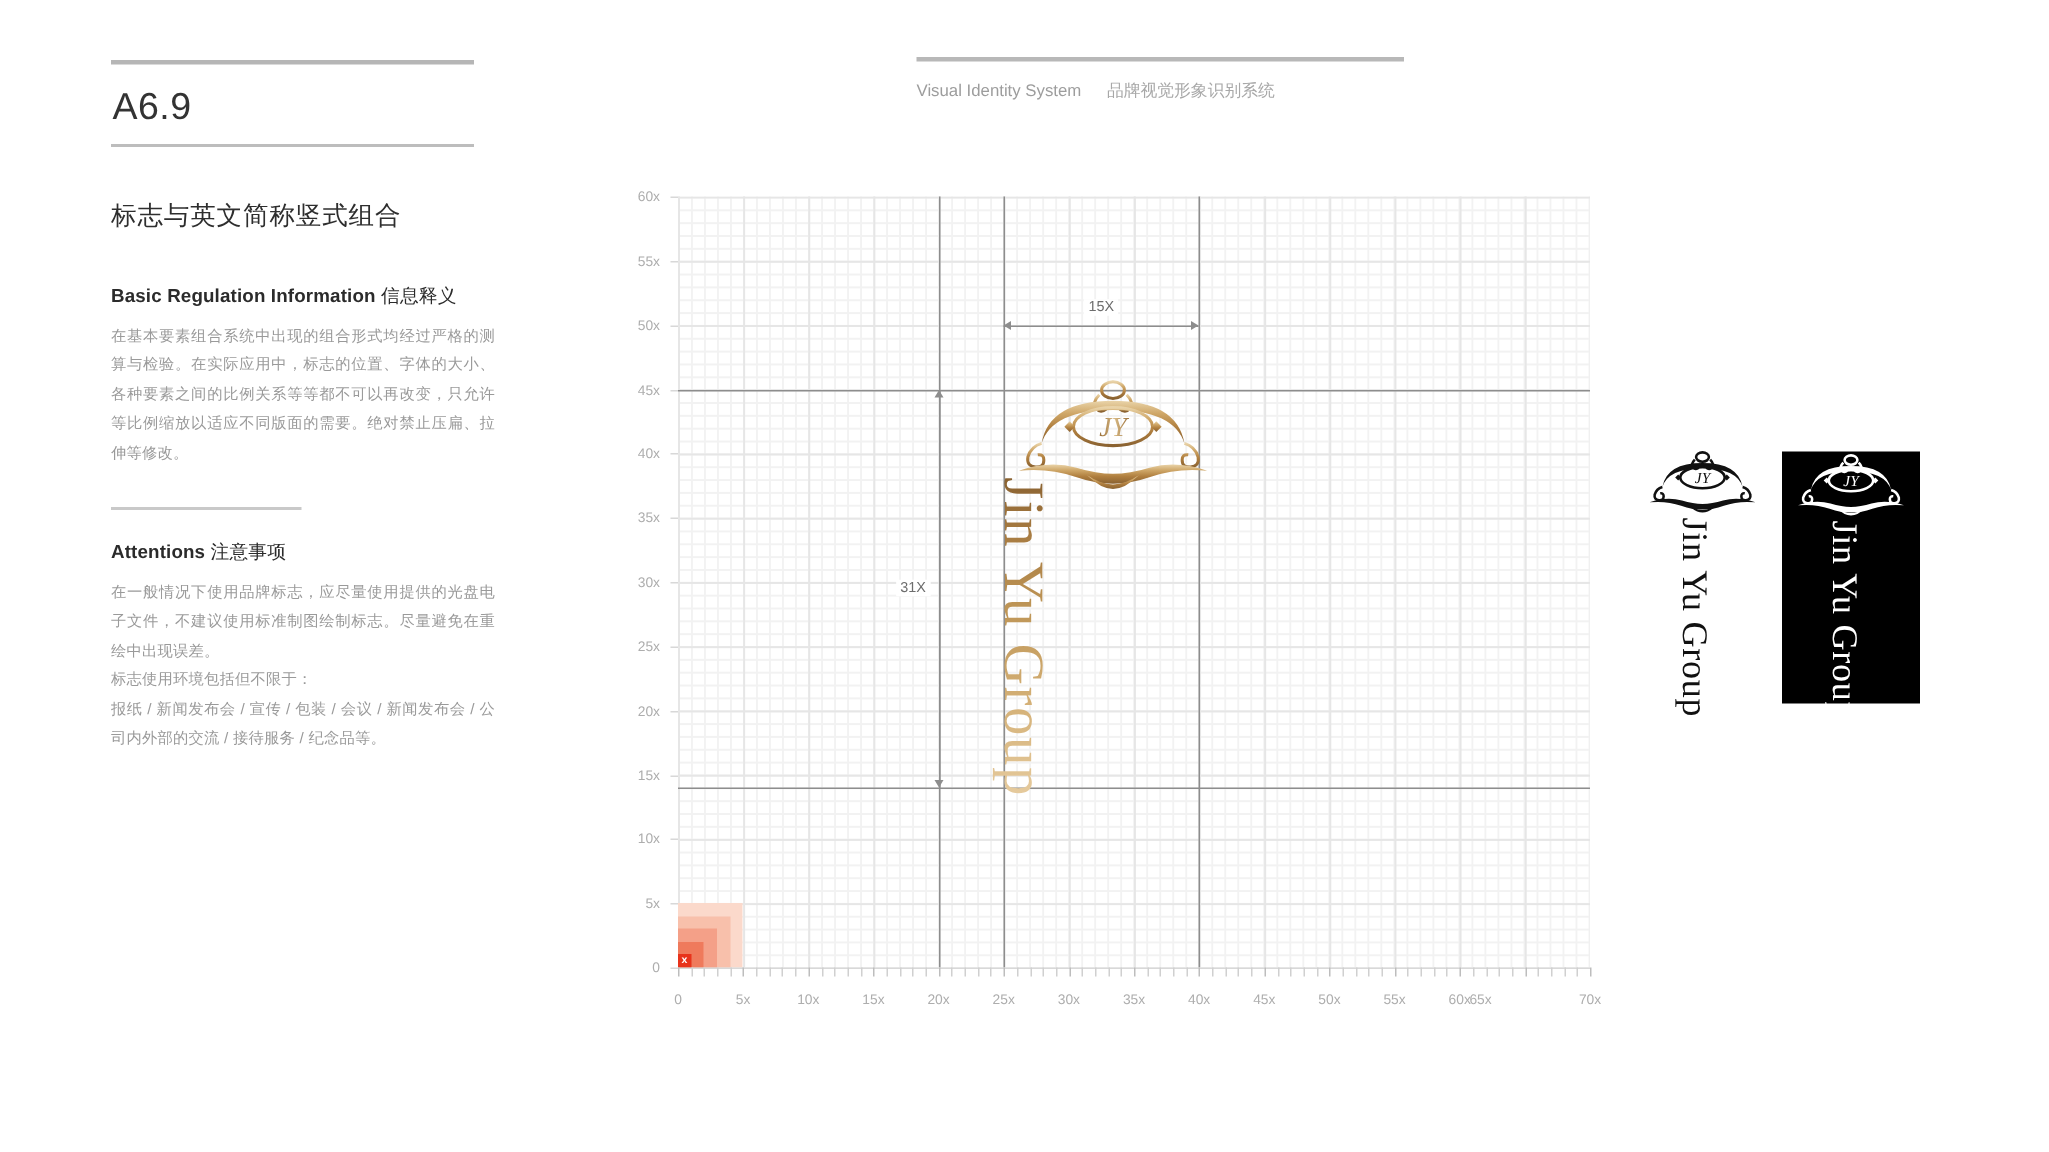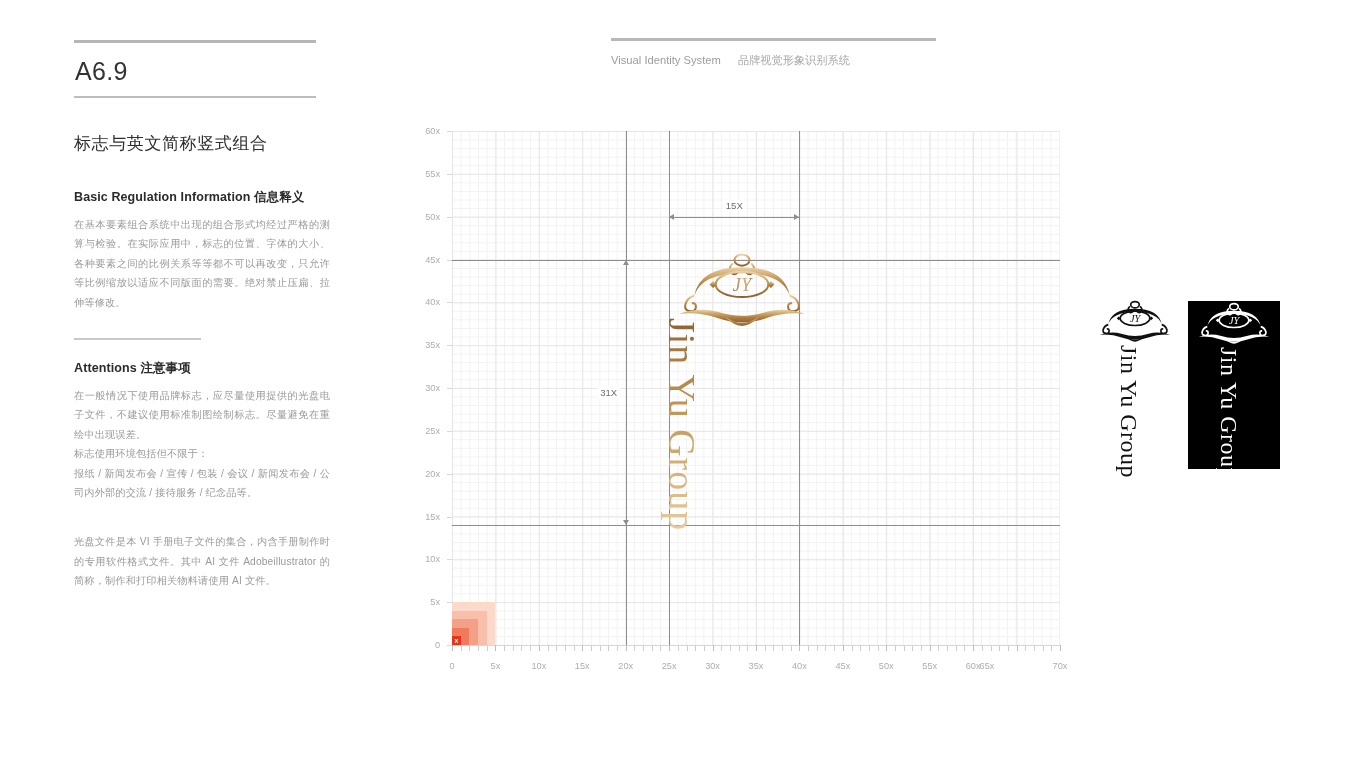--- a/index.html
+++ b/index.html
@@ -18,21 +18,21 @@
     margin:14px 0 10px 1px;font-weight:400;
   }
   .rule-under{height:2px;background:#bdbdbd;width:242px;}
   .section-title-cn{
     font-size:17px;color:#2e2e2e;margin-top:34px;letter-spacing:.6px;
     font-weight:400;
   }
 
   .blk{margin-top:34px;}
   .blk-head{font-size:12.5px;color:#2b2b2b;font-weight:700;letter-spacing:.1px;}
-  .blk-head .cn{font-weight:700;text-align:center;}
+  .blk-head .cn{font-weight:400;text-align:center;}
   .blk-body{
     font-size:10.2px;color:#9a9a9a;line-height:19.4px;margin-top:9px;
     letter-spacing:.15px;width:256px;text-align:justify;
   }
   .blk-body p{margin:0;}
   .divider-short{height:2px;background:#c9c9c9;width:127px;margin-top:26px;}
 
   
   .hdr{position:absolute;top:38px;}
   .hdr .bar{height:2.5px;background:#b8b8b8;}
@@ -147,23 +147,20 @@
     <div class="blk" style="margin-top:20px">
       <div class="blk-head"><span>Attentions </span><span class="cn">注意事项</span></div>
       <div class="blk-body">
         <p>在一般情况下使用品牌标志，应尽量使用提供的光盘电子文件，不建议使用标准制图绘制标志。尽量避免在重绘中出现误差。</p>
         <p>标志使用环境包括但不限于：</p>
         <p>报纸 / 新闻发布会 / 宣传 / 包装 / 会议 / 新闻发布会 / 公司内外部的交流 / 接待服务 / 纪念品等。</p>
       </div>
     </div>
 
     <div class="blk" style="margin-top:30px">
-      <div class="blk-body">
-        <p>光盘文件是本 VI 手册电子文件的集合，内含手册制作时的专用软件格式文件。其中 AI 文件 Adobeillustrator 的简称，制作和打印相关物料请使用 AI 文件。</p>
-      </div>
     </div>
   </div>
 
   <div class="hdr" id="hdr-left">
     <div class="bar"></div>
     <div class="row">
       <span class="h-en">Visual Identity System</span>
       <span class="h-cn">品牌视觉形象识别系统</span>
     </div>
   </div>

